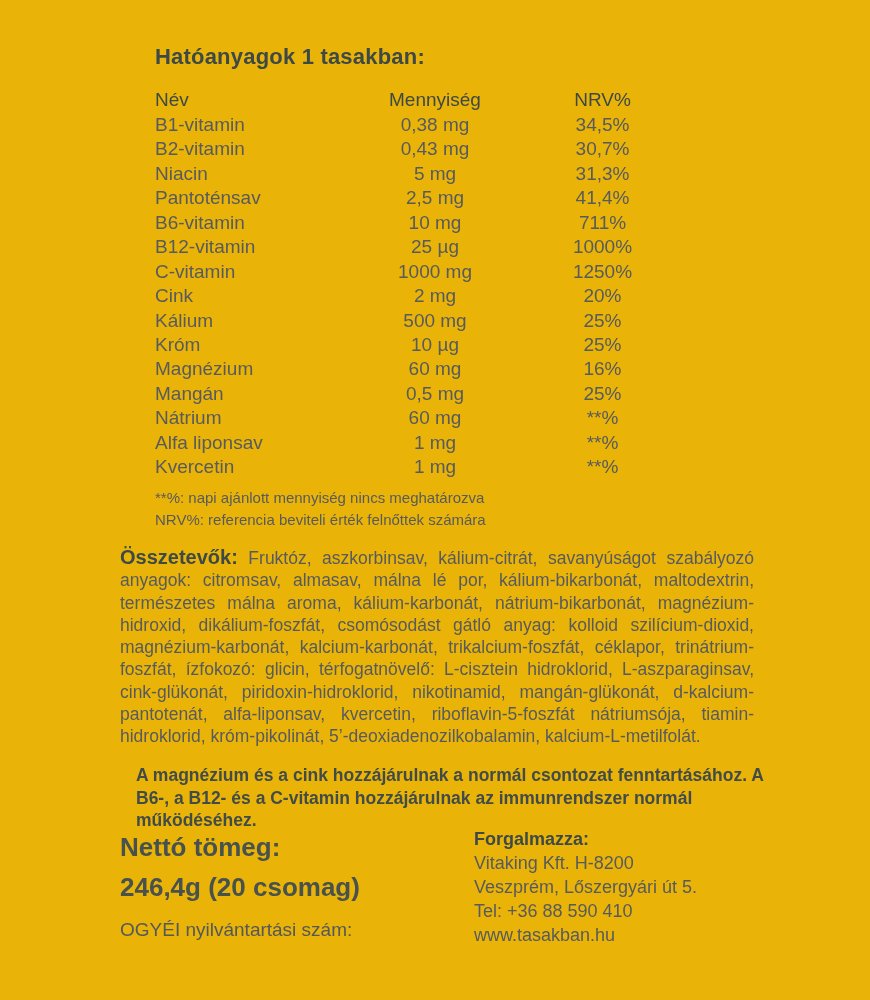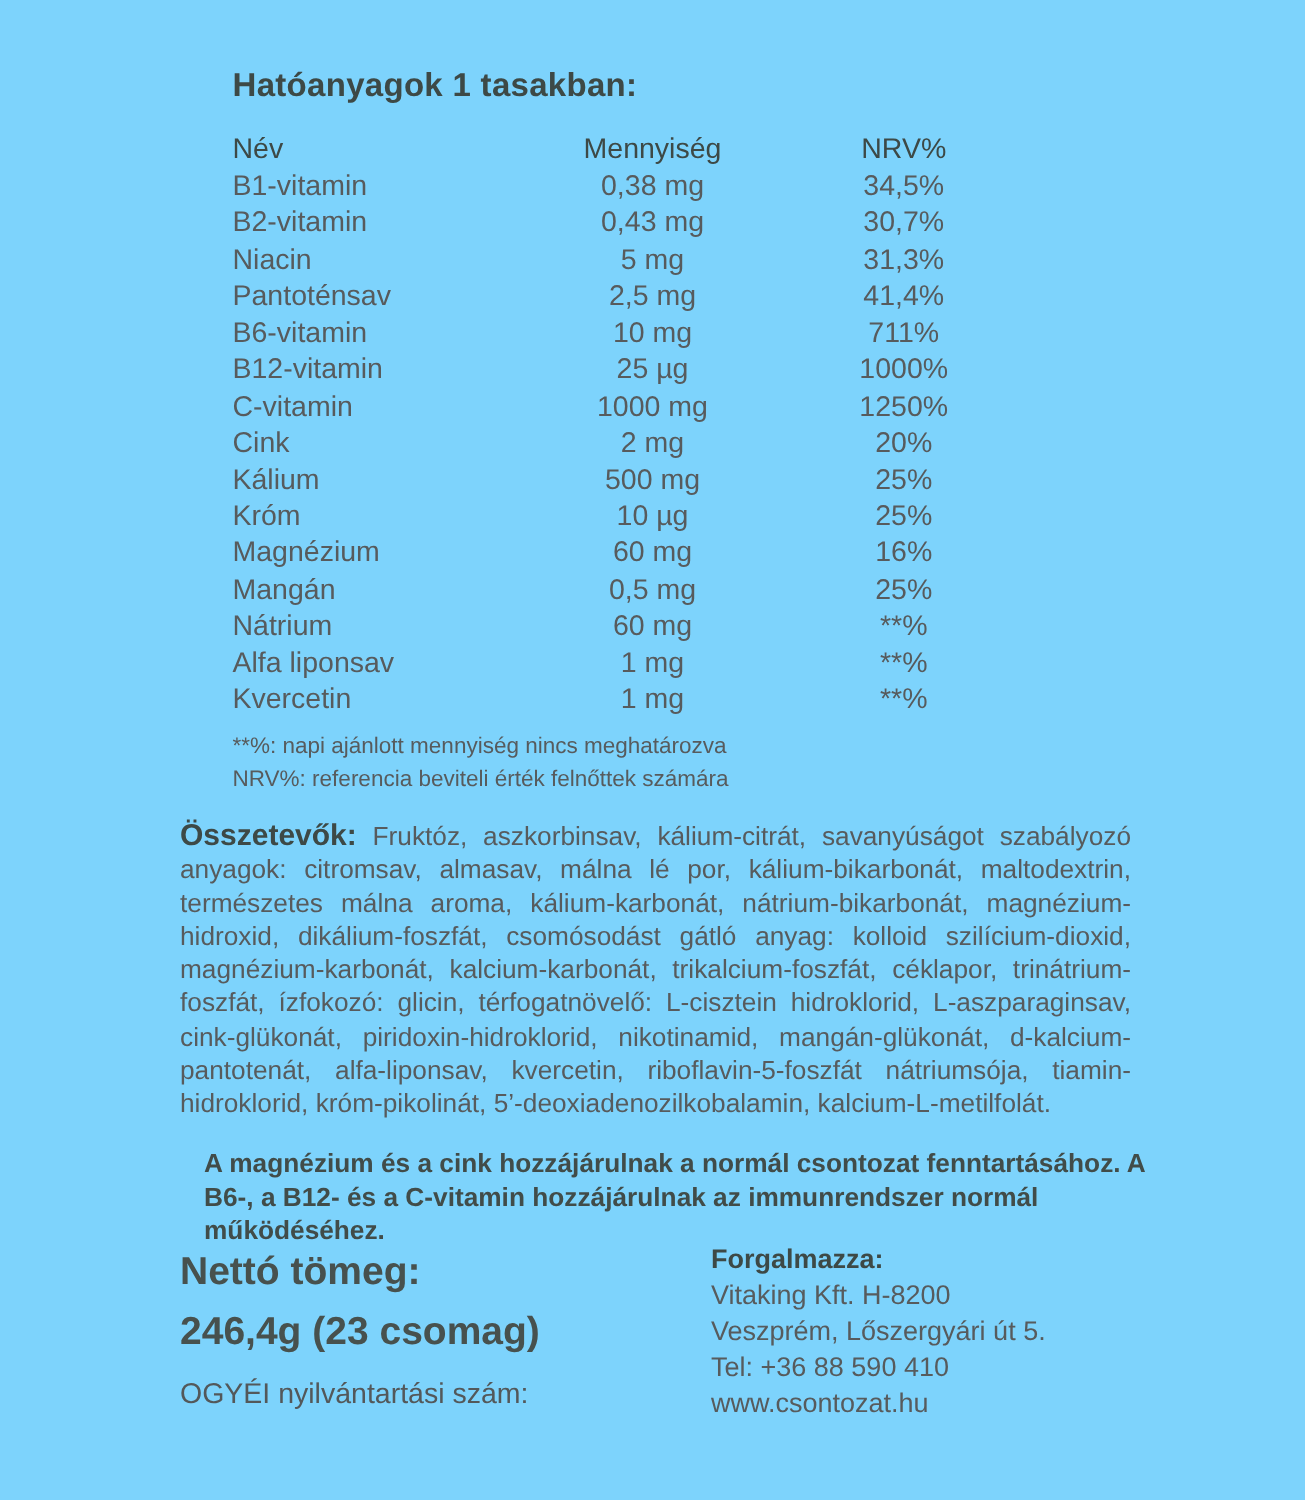--- a/index.html
+++ b/index.html
@@ -1,21 +1,21 @@
 <!DOCTYPE html>
 <html><head>
 <meta charset="utf-8">
 <style>
   html,body{margin:0;padding:0;}
   body{
     width:870px;height:1000px;background:#ffffff;position:relative;
     font-family:"Liberation Sans", sans-serif;
     -webkit-font-smoothing:antialiased;
   }
-  .page{position:absolute;inset:0;background:#7dd3fc;overflow:hidden;}
+  .page{position:absolute;inset:0;background:#eab308;overflow:hidden;}
 
   .title{
     position:absolute;left:155px;top:44px;
     font-size:22px;font-weight:bold;color:#3d4946;letter-spacing:.2px;
   }
 
   .ntable{position:absolute;left:155px;top:87px;width:545px;color:#575b5d;font-size:19px;}
   .trow{display:grid;grid-template-columns:210px 140px 195px;height:24.45px;line-height:24.45px;}
   .trow .qty,.trow .nrv{text-align:center;}
   .trow.header{font-weight:normal;color:#3d4946;height:26px;line-height:26px;}
@@ -146,26 +146,26 @@
     <div>**%: napi ajánlott mennyiség nincs meghatározva</div>
     <div>NRV%: referencia beviteli érték felnőttek számára</div>
   </div>
 
   <p class="ingredients"><span class="lead">Összetevők:</span> <span>Fruktóz, aszkorbinsav, kálium-citrát, savanyúságot szabályozó anyagok: citromsav, almasav, málna lé por, kálium-bikarbonát, maltodextrin, természetes málna aroma, kálium-karbonát, nátrium-bikarbonát, magnézium-hidroxid, dikálium-foszfát, csomósodást gátló anyag: kolloid szilícium-dioxid, magnézium-karbonát, kalcium-karbonát, trikalcium-foszfát, céklapor, trinátrium-foszfát, ízfokozó: glicin, térfogatnövelő: L-cisztein hidroklorid, L-aszparaginsav, cink-glükonát, piridoxin-hidroklorid, nikotinamid, mangán-glükonát, d-kalcium-pantotenát, alfa-liponsav, kvercetin, riboflavin-5-foszfát nátriumsója, tiamin-hidroklorid, króm-pikolinát, 5’-deoxiadenozilkobalamin, kalcium-L-metilfolát.</span></p>
 
   <p class="claims">A magnézium és a cink hozzájárulnak a normál csontozat fenntartásához. A B6-, a B12- és a C-vitamin hozzájárulnak az immunrendszer normál működéséhez.</p>
 
   <div class="netweight">
     <div>Nettó tömeg:</div>
-    <div>246,4g (23 csomag)</div>
+    <div>246,4g (20 csomag)</div>
   </div>
 
   <div class="registration">OGYÉI nyilvántartási szám:</div>
 
   <div class="distributor">
     <div class="lead">Forgalmazza:</div>
     <div>Vitaking Kft. H-8200</div>
     <div>Veszprém, Lőszergyári út 5.</div>
     <div>Tel: +36 88 590 410</div>
-    <div>www.csontozat.hu</div>
+    <div>www.tasakban.hu</div>
   </div>
 
 </div>
 
 </body></html>

